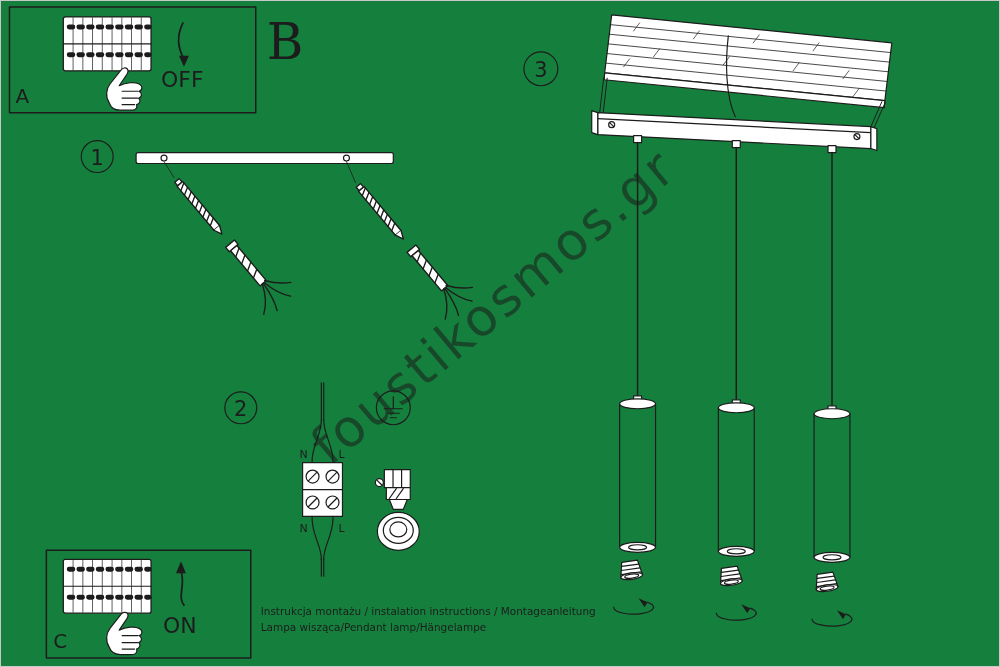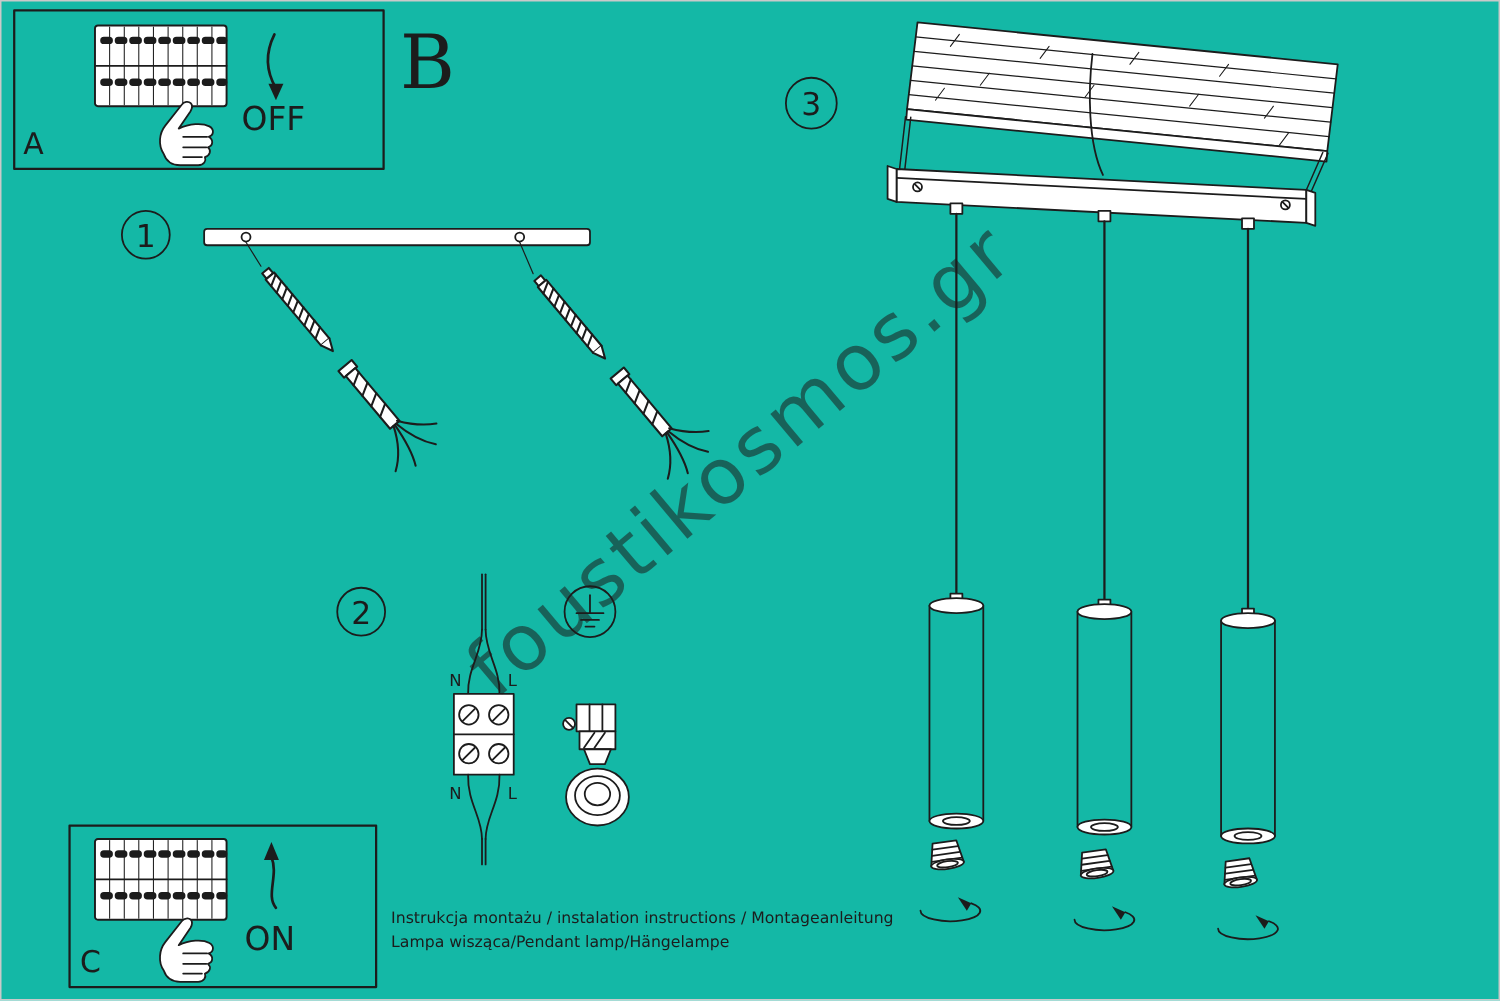--- a/index.html
+++ b/index.html
@@ -1,16 +1,16 @@
 <!DOCTYPE html>
 <html><head>
 <meta charset="utf-8">
 <style>
   html,body{margin:0;padding:0;background:#ffffff;}
-  .sheet{position:relative;width:1000px;height:667px;background:#14b8a6;border:1px solid #c9c9c9;box-sizing:border-box;overflow:hidden;}
+  .sheet{position:relative;width:1000px;height:667px;background:#15803d;border:1px solid #c9c9c9;box-sizing:border-box;overflow:hidden;}
   svg{display:block;width:100%;height:100%;}
   text{font-family:"DejaVu Sans","Liberation Sans",sans-serif;fill:#1c1c1c;stroke:none;}
   .big-letter{font-family:"DejaVu Serif","Liberation Serif",serif;}
   .wm{font-family:"DejaVu Sans","Liberation Sans",sans-serif;}
 </style>
 </head>
 <body>
 
 <div class="sheet">
 <svg viewBox="0 0 1000 667" xmlns="http://www.w3.org/2000/svg" stroke="#1c1c1c" stroke-width="1.2" fill="none" stroke-linecap="round" stroke-linejoin="round">

